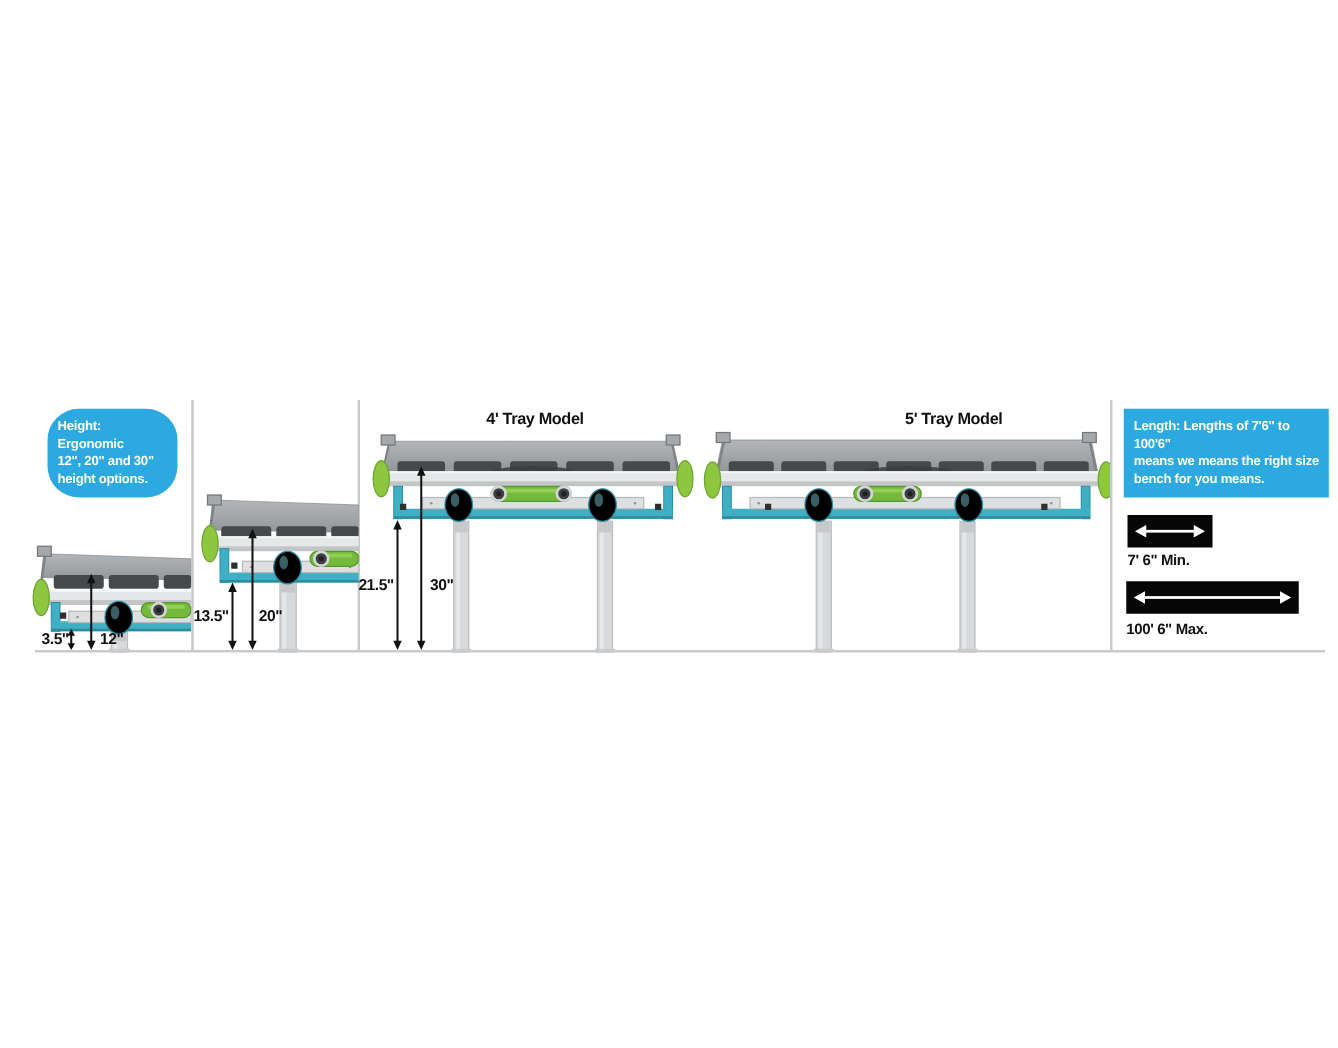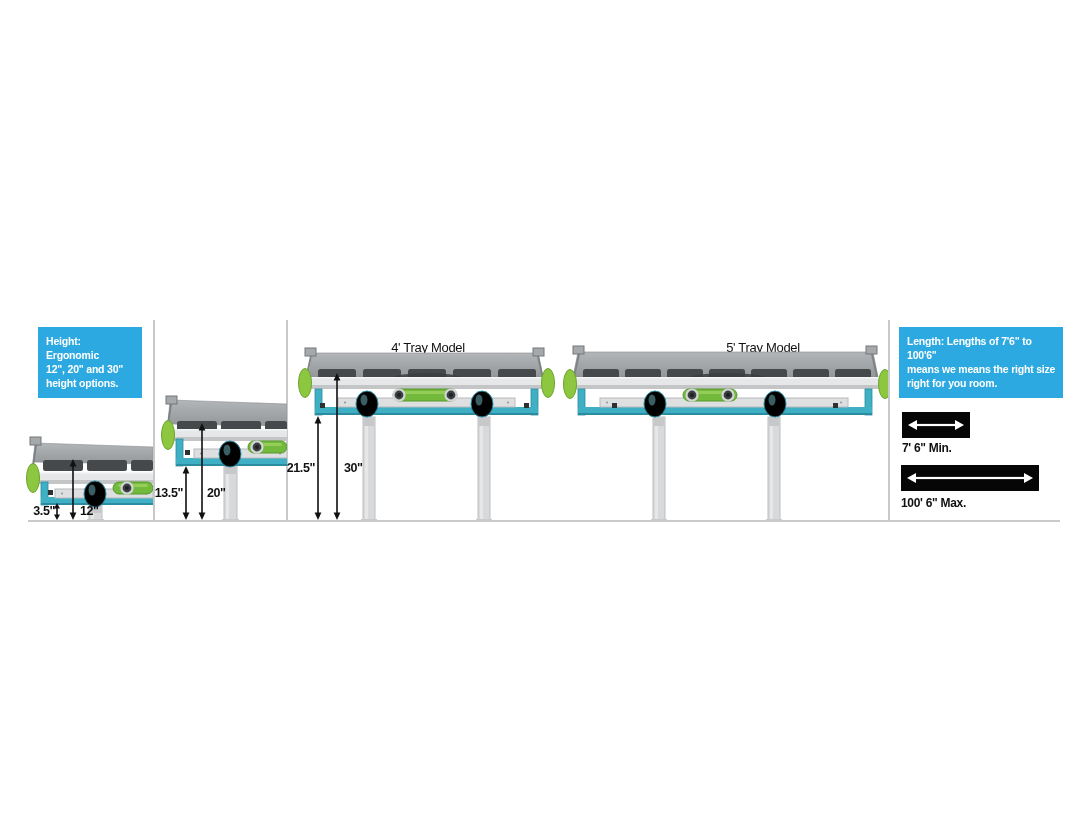--- a/index.html
+++ b/index.html
@@ -8,22 +8,22 @@
     font-family:"Liberation Sans", sans-serif;overflow:hidden;color:#1a1a1a;
   }
   .divider{position:absolute;top:320px;height:201px;width:1.5px;background:#c7c9ca;}
   .floor{position:absolute;top:520px;left:28px;width:1032px;height:2px;background:#c9cbcb;}
   .callout{
     position:absolute;background:#2ba9e0;color:#ffffff;
     font-weight:700;font-size:10.5px;line-height:14px;letter-spacing:-0.2px;
     padding:7px 6px 8px 8px;box-sizing:border-box;
   }
   .model-title{
-    position:absolute;text-align:center;font-weight:400;font-size:13px;
-    letter-spacing:-0.3px;color:#111;margin-top:13px;
+    position:absolute;text-align:center;font-weight:700;font-size:13px;
+    letter-spacing:-0.3px;color:#111;
   }
   .measure{
     position:absolute;font-weight:700;font-size:12.5px;letter-spacing:-0.4px;color:#111;
   }
   .measure.r{text-align:right;}
   .bar{position:absolute;background:#060606;}
   .bar svg{display:block;}
   .bar-label{position:absolute;font-weight:700;font-size:12px;letter-spacing:-0.3px;color:#111;}
   svg.bench{position:absolute;}
   #arrow-overlay{position:absolute;left:0;top:0;pointer-events:none;}
@@ -31,30 +31,30 @@
 </head>
 <body>
 
 <div class="canvas">
 
   <div class="divider" style="left:153px"></div>
   <div class="divider" style="left:286px"></div>
   <div class="divider" style="left:888px"></div>
   <div class="floor"></div>
 
-  <div class="callout" style="left:38px;top:327px;width:104px;">
+  <div class="callout" style="left:38px;top:327px;width:104px;border-radius:25px;">
     <div>Height: Ergonomic</div>
     <div>12", 20" and 30"</div>
     <div>height options.</div>
   </div>
 
   <div class="callout" style="left:899px;top:327px;width:164px;">
     <div>Length: Lengths of 7'6" to 100'6"</div>
     <div>means we means the right size</div>
-    <div>right for you room.</div>
+    <div>bench for you means.</div>
   </div>
 
   <div class="model-title" style="left:328px;top:327px;width:200px;">4' Tray Model</div>
   <div class="model-title" style="left:663px;top:327px;width:200px;">5' Tray Model</div>
 
   <svg class="bench" id="bench-1" viewBox="0 0 128 89" style="left:25px;top:433px;width:128px;height:89px;">
       <defs>
         <linearGradient id="bench-1-g" x1="0" y1="0" x2="0" y2="1">
           <stop offset="0" stop-color="#b3b6b8"></stop>
           <stop offset="1" stop-color="#94979a"></stop>

